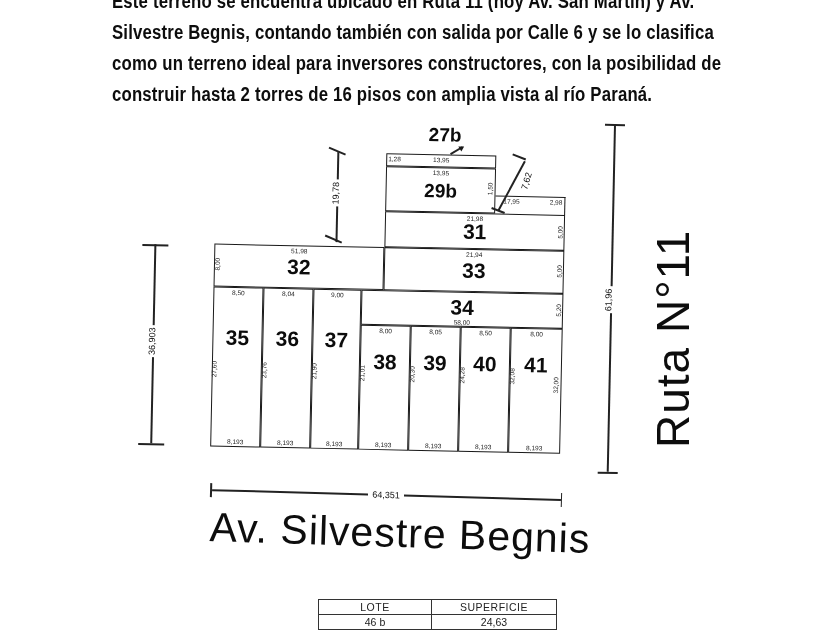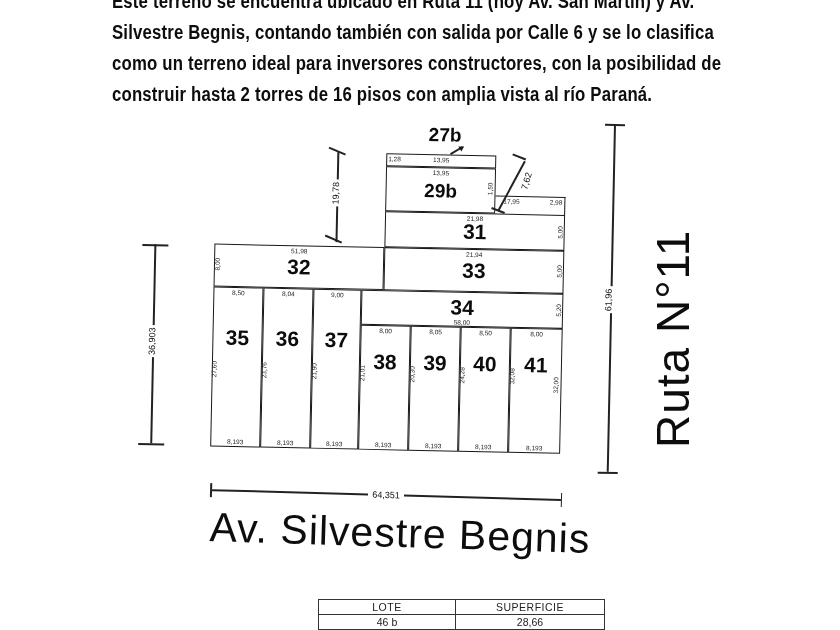--- a/index.html
+++ b/index.html
@@ -28,21 +28,21 @@
   .bdim .end{width:1.5px;height:14px;background:#222;}
   .bdim .seg{flex:1;height:1.5px;background:#222;}
   .bdim .lab{font-size:9px;padding:0 4px;color:#111;}
   
   .street-bottom{position:absolute;left:170px;top:510px;width:460px;text-align:center;
     font-size:41px;letter-spacing:1px;transform:rotate(1.8deg);color:#0d0d0d;}
   .street-right{position:absolute;left:646px;top:448px;font-size:46px;letter-spacing:1px;
     transform:rotate(-90deg);transform-origin:0 0;white-space:nowrap;color:#0d0d0d;}
   
   table.sup{position:absolute;left:318px;top:599px;border-collapse:collapse;font-size:10.5px;color:#222;}
-  table.sup th,table.sup td{border:1.2px solid #333;text-align:center;padding:1px 12px;font-weight:normal;}
+  table.sup th,table.sup td{border:1.2px solid #333;text-align:center;padding:1px 0;font-weight:normal;}
   table.sup th{letter-spacing:.5px;}
   .c1{width:112px;} .c2{width:124px;}
 </style>
 </head>
 <body>
 
 <div class="toptext">
   <div>Este terreno se encuentra ubicado en Ruta 11 (hoy Av. San Martín) y Av.</div>
   <div>Silvestre Begnis, contando también con salida por Calle 6  y se lo clasifica</div>
   <div>como un terreno ideal para inversores constructores, con la posibilidad de</div>
@@ -173,20 +173,20 @@
 <div class="street-right">Ruta N°11</div>
 
 <table class="sup">
   <tbody>
       <tr>
     <th class="c1">LOTE</th>
     <th class="c2">SUPERFICIE</th>
   </tr>
   <tr>
     <td>46 b</td>
-    <td>28,66</td>
+    <td>24,63</td>
   </tr>
   <tr>
     <td>29 b</td>
     <td>177,56</td>
   </tr>
 </tbody>
   </table>
 
 </body></html>

